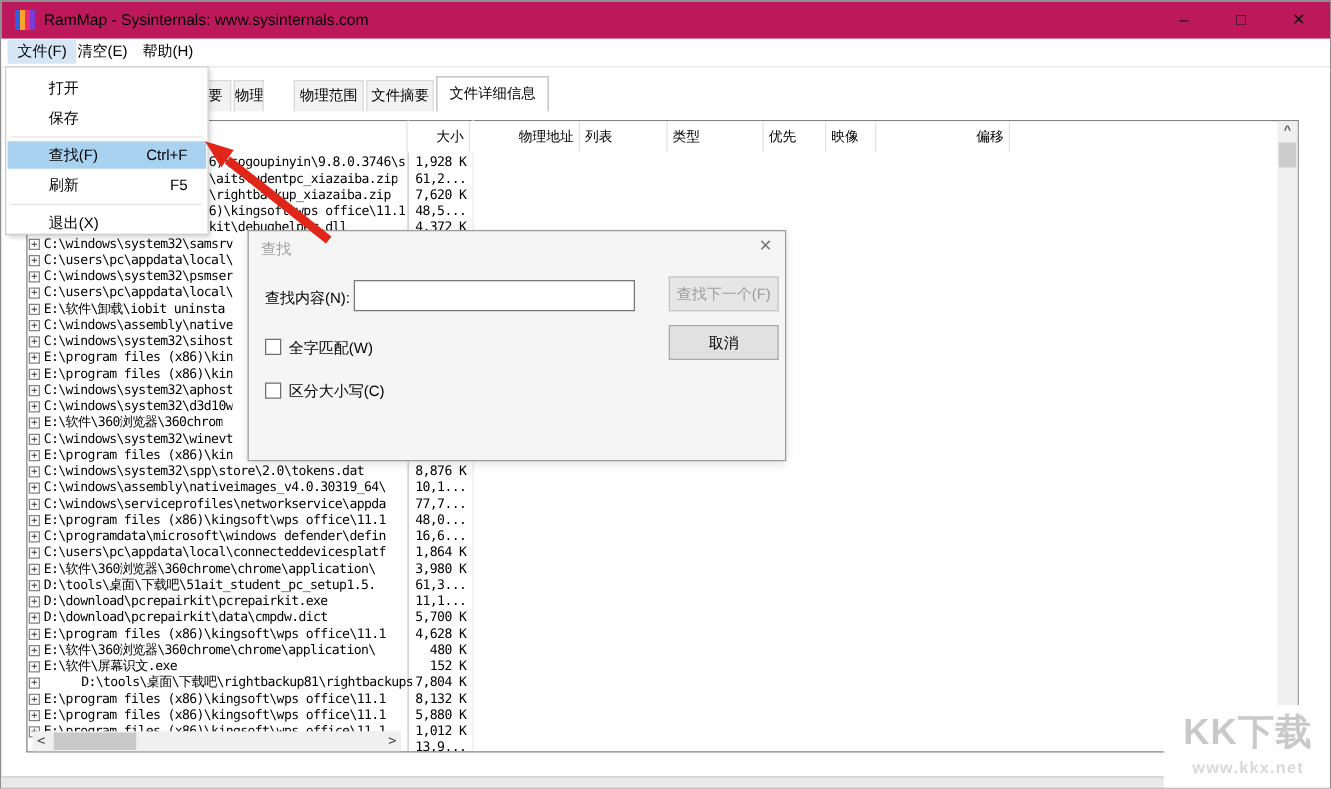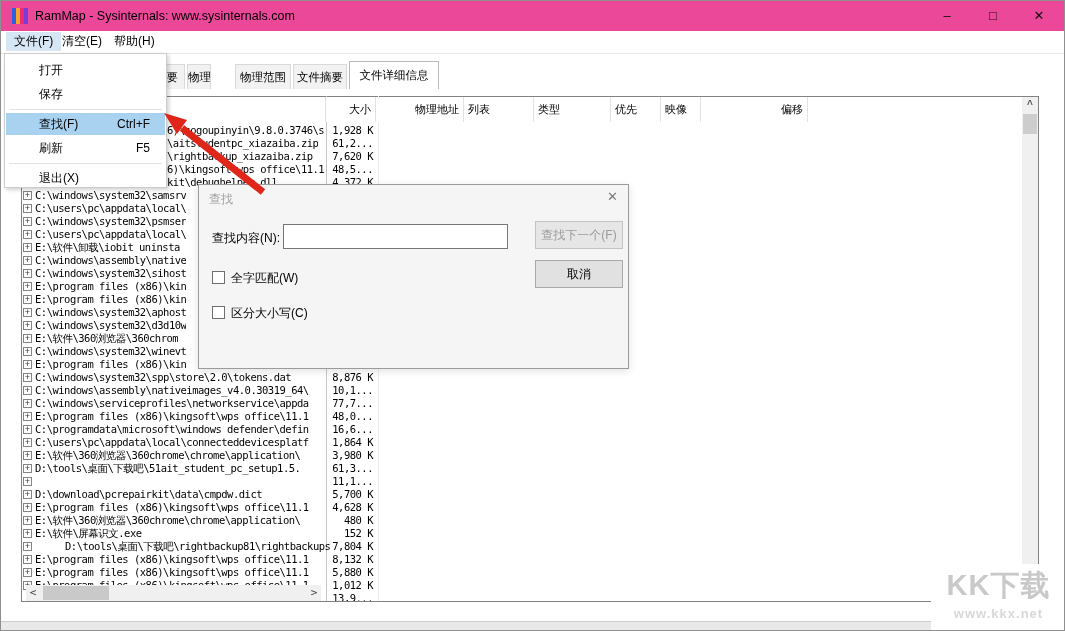--- a/index.html
+++ b/index.html
@@ -1,20 +1,20 @@
 <!DOCTYPE html>
 <html><head>
 <meta charset="utf-8">
 <style>
   html,body{margin:0;padding:0;background:#fff;}
   #stage{position:relative;width:1065px;height:631px;background:#fff;
          border:1px solid #8f8f8f;box-sizing:border-box;overflow:hidden;
          font-family:"Liberation Sans",sans-serif;color:#000;}
   
-  #titlebar{position:absolute;left:0;top:0;width:100%;height:30px;background:#ec4899;}
+  #titlebar{position:absolute;left:0;top:0;width:100%;height:30px;background:#be185d;}
   #app-icon{position:absolute;left:11px;top:7px;width:16px;height:16px;display:flex;}
   #app-icon i{flex:1;}
   #app-icon i:nth-child(1){background:#2f5fe0;}
   #app-icon i:nth-child(2){background:#f7a52b;}
   #app-icon i:nth-child(3){background:#ef2a74;}
   #app-icon i:nth-child(4){background:#7a3bd6;}
   #title-text{position:absolute;left:34px;top:8px;font-size:12.5px;}
   .winbtn{position:absolute;top:0;width:46px;height:30px;text-align:center;
           line-height:30px;font-size:13px;color:#111;}
   #btn-min{right:94px;} #btn-max{right:48px;} #btn-close{right:2px;}
@@ -262,20 +262,21 @@
         <span class="p" style="left: 13px; max-width: 291px;">E:\软件\360浏览器\360chrome\chrome\application\</span>
         <span class="s">3,980 K</span>
       </div>
       <div class="row" style="top: 365.5px;">
         <span class="expand">+</span>
         <span class="p" style="left: 13px; max-width: 291px;">D:\tools\桌面\下载吧\51ait_student_pc_setup1.5.</span>
         <span class="s">61,3...</span>
       </div>
       <div class="row" style="top: 378.5px;">
         <span class="expand">+</span>
+        <span class="p" style="left: 13px; max-width: 291px;">D:\download\pcrepairkit\pcrepairkit.exe</span>
         <span class="s">11,1...</span>
       </div>
       <div class="row" style="top: 391.5px;">
         <span class="expand">+</span>
         <span class="p" style="left: 13px; max-width: 291px;">D:\download\pcrepairkit\data\cmpdw.dict</span>
         <span class="s">5,700 K</span>
       </div>
       <div class="row" style="top: 404.5px;">
         <span class="expand">+</span>
         <span class="p" style="left: 13px; max-width: 291px;">E:\program files (x86)\kingsoft\wps office\11.1</span>

